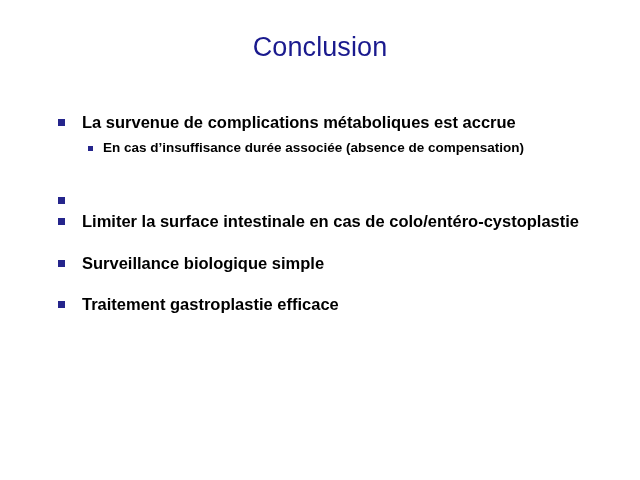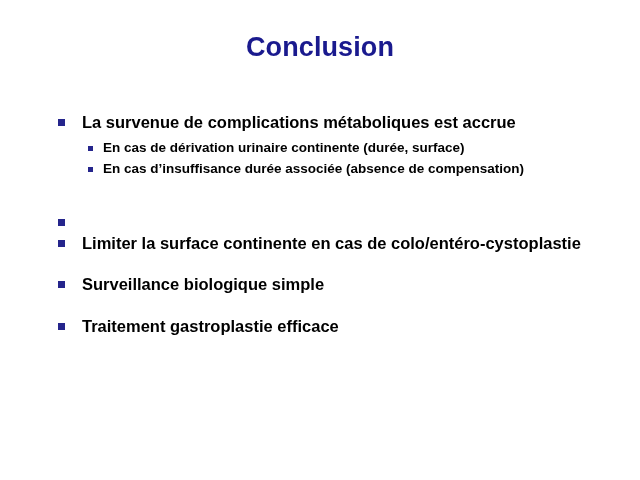--- a/index.html
+++ b/index.html
@@ -20,21 +20,21 @@
     background: #ffffff;
     box-sizing: border-box;
   }
   .slide-title {
     position: absolute;
     top: 33px;
     left: 0;
     width: 640px;
     text-align: center;
     font-size: 27px;
-    font-weight: bold;
+    font-weight: normal;
     color: #1a1a8e;
     letter-spacing: 0.1px;
     line-height: 1.1;
   }
   .body-list {
     position: absolute;
     top: 112px;
     left: 0;
     width: 640px;
     padding-left: 28px;
@@ -92,39 +92,38 @@
   <div class="body-list">
 
     <div class="bullet-l1">
       <span class="marker"></span>
       <span class="bullet-text">La survenue de complications métaboliques est accrue</span>
     </div>
 
     <div class="sub-list">
       <div class="bullet-l2">
         <span class="marker-sm"></span>
-        <span class="bullet-text">En cas de dérivation urinaire continente (durée, surface)</span>
       </div>
       <div class="bullet-l2">
         <span class="marker-sm"></span>
         <span class="bullet-text">En cas d’insuffisance durée associée (absence de compensation)</span>
       </div>
     </div>
 
     <div class="gap-lg"></div>
 
     <div class="bullet-l1">
       <span class="marker"></span>
     </div>
 
     <div class="gap-md"></div>
 
     <div class="bullet-l1">
       <span class="marker"></span>
-      <span class="bullet-text">Limiter la surface continente en cas de colo/entéro-cystoplastie</span>
+      <span class="bullet-text">Limiter la surface intestinale en cas de colo/entéro-cystoplastie</span>
     </div>
 
     <div class="gap-md"></div>
 
     <div class="bullet-l1">
       <span class="marker"></span>
       <span class="bullet-text">Surveillance biologique simple</span>
     </div>
 
     <div class="gap-md"></div>

